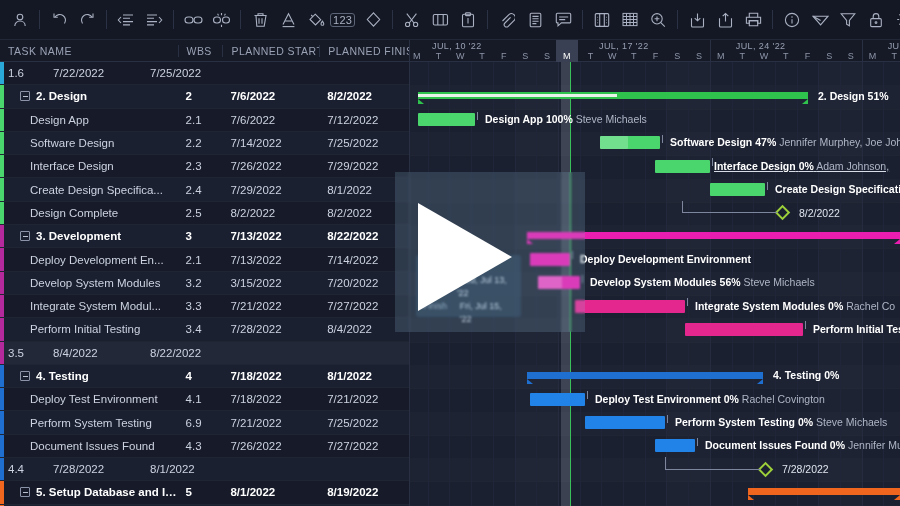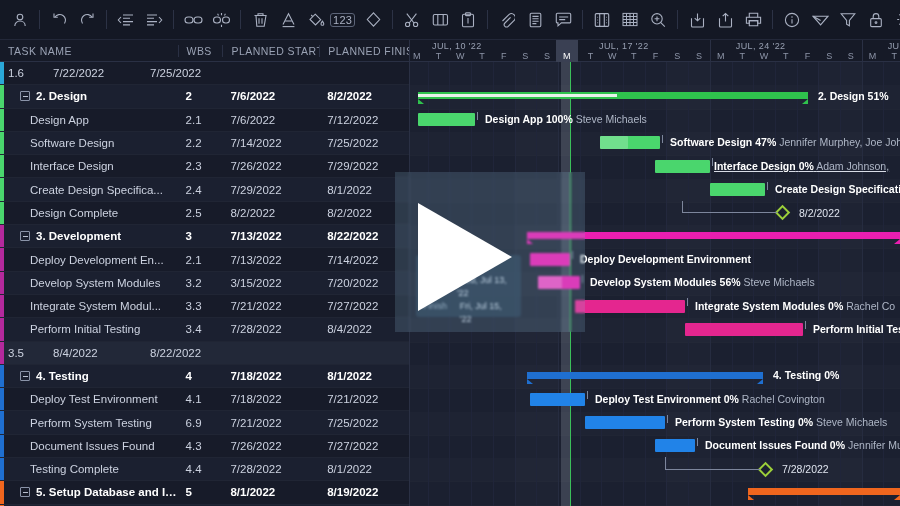--- a/index.html
+++ b/index.html
@@ -516,24 +516,20 @@
           <div class="tc c0">
             <span class="indent"></span>
             <span class="taskname">Document Issues Found</span>
           </div>
           <div class="tc c1">4.3</div>
           <div class="tc c2">7/26/2022</div>
           <div class="tc c3">7/27/2022</div>
         </div>
         <div class="trow alt">
           <div class="stripe" style="background: rgb(31, 111, 208);"></div>
-          <div class="tc c0">
-            <span class="indent"></span>
-            <span class="taskname">Testing Complete</span>
-          </div>
           <div class="tc c1">4.4</div>
           <div class="tc c2">7/28/2022</div>
           <div class="tc c3">8/1/2022</div>
         </div>
         <div class="trow summary">
           <div class="stripe" style="background: rgb(240, 102, 30);"></div>
           <div class="tc c0">
             <div class="expander"></div>
             <span class="taskname">5. Setup Database and Imp...</span>
           </div>

